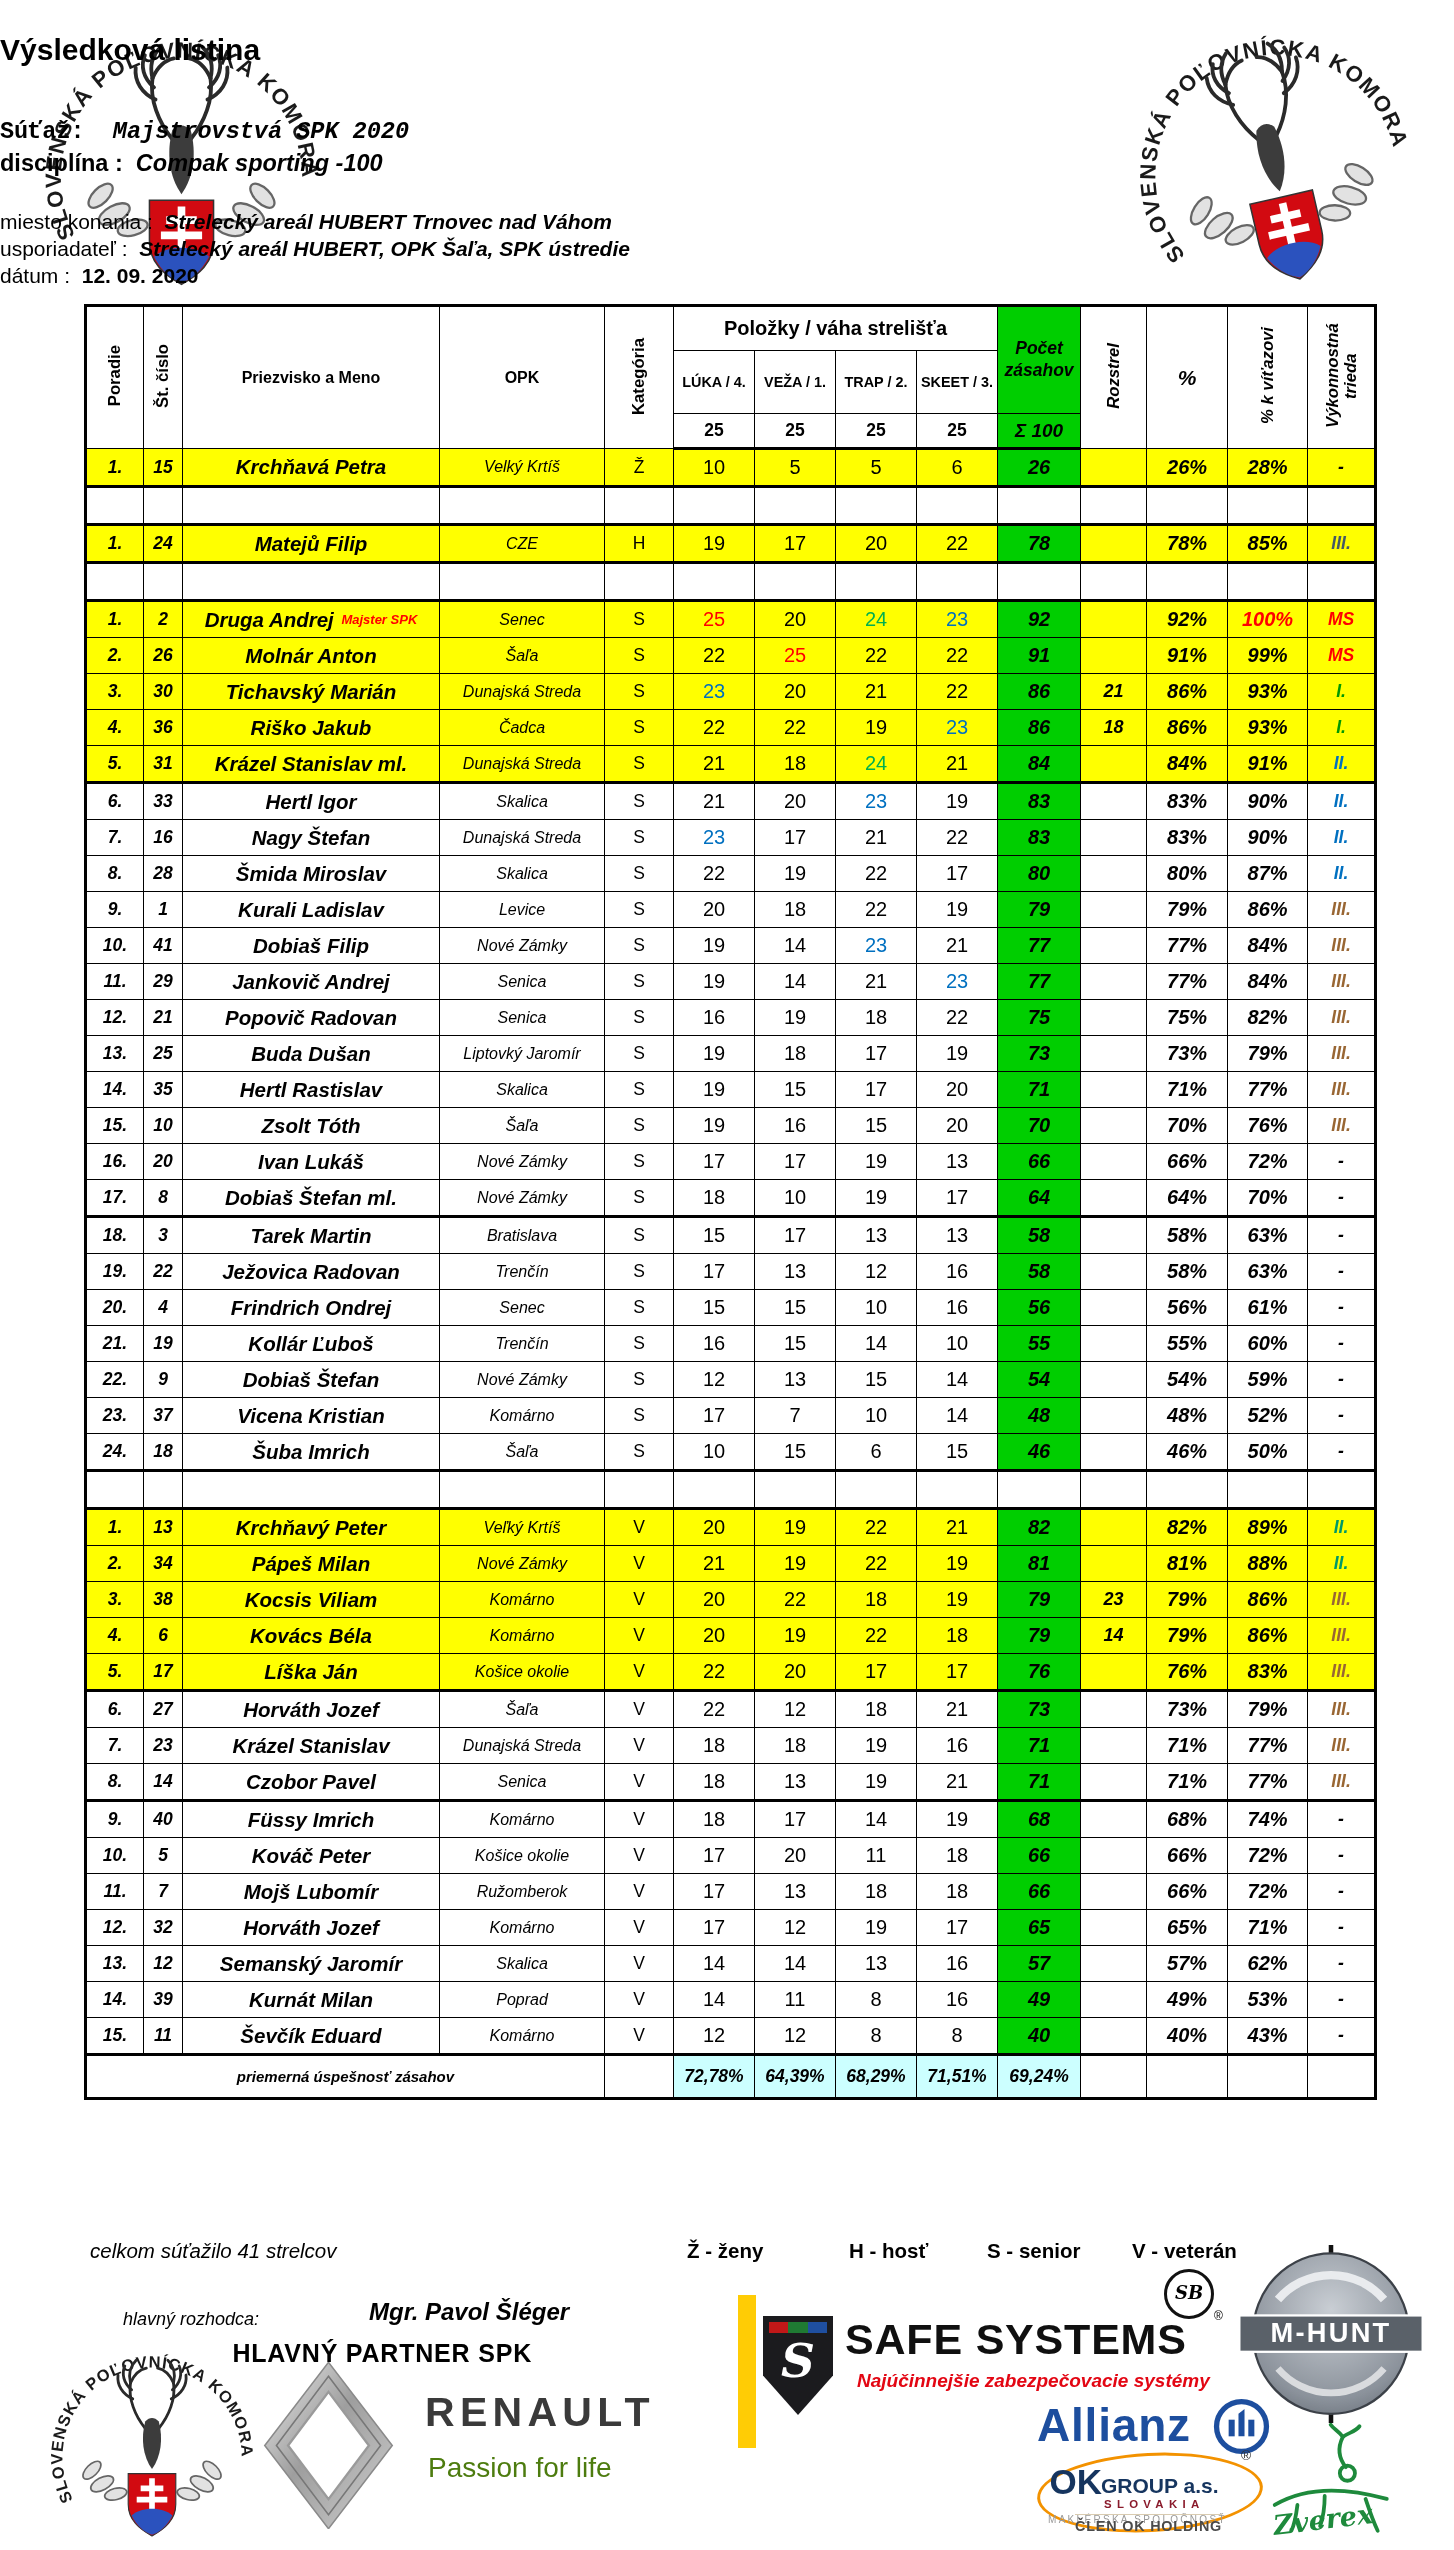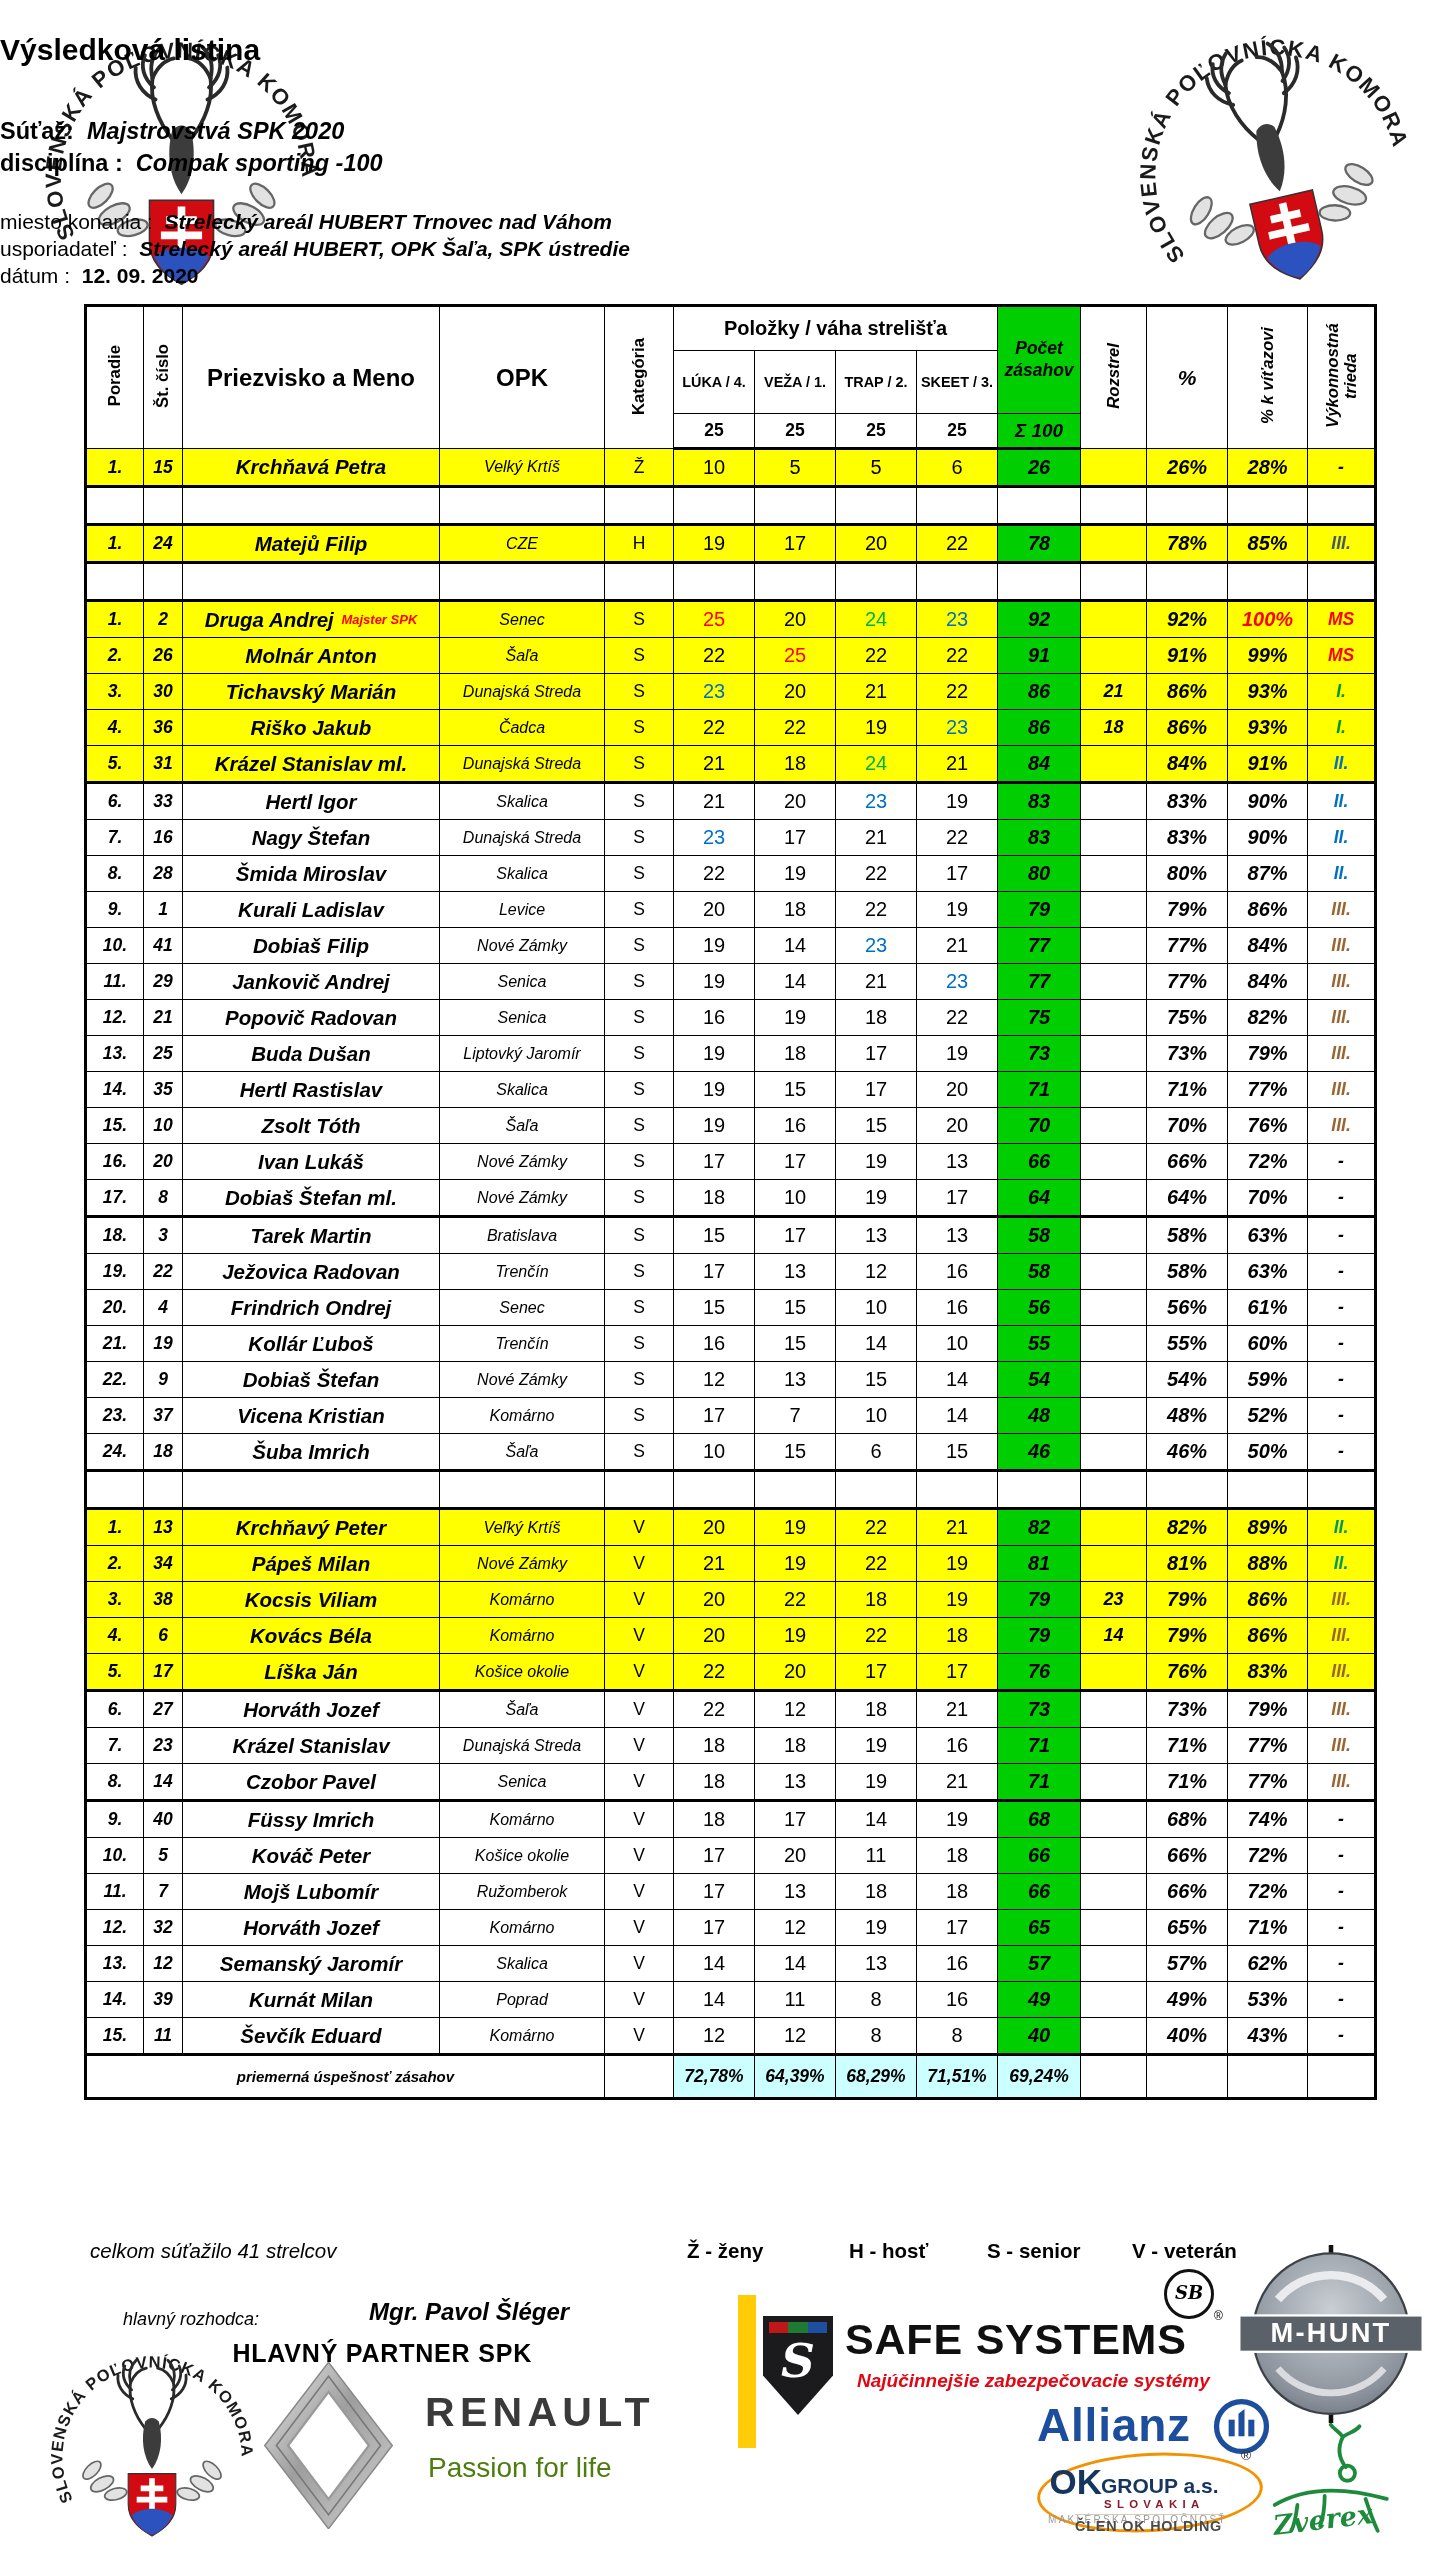--- a/index.html
+++ b/index.html
@@ -8,36 +8,36 @@
   
   .emblem{position:absolute;}
   .emblem.tl{left:44px;top:7.6px;width:275px;height:290px;}
   .emblem.tr{left:1133px;top:6px;width:275px;height:290px;transform:rotate(-13deg);}
   .emblem.bl{left:50px;top:2330px;width:204px;height:217px;}
   .t-title{position:absolute;left:0;width:100%;top:33px;font-size:30px;font-weight:bold;}
   .t-line{position:absolute;left:0;width:100%;}
   .lbl-b{font-weight:bold;}
   .val-bi{font-weight:bold;font-style:italic;}
   .val-b{font-weight:bold;}
-  .t-contest{top:118px;font-size:23.5px;}
+  .t-contest{top:118px;font-size:23.5px;font-family:Liberation Mono, monospace;}
   .t-disc{top:150px;font-size:23.5px;}
   .t-venue{top:210px;font-size:21px;}
   .t-org{top:237px;font-size:21px;}
   .t-date{top:264px;font-size:21px;}
 
   
   table.res{position:absolute;left:84px;top:304px;width:1290px;border-collapse:collapse;table-layout:fixed;border:3px solid #000;}
   table.res th,table.res td{border:1.5px solid #000;padding:0;text-align:center;vertical-align:middle;overflow:hidden;}
   tr.h1 th{height:43px;}
   tr.h2 th{height:62px;}
   tr.h3 th{height:33px;border-bottom:3px solid #000;}
   th .v{writing-mode:vertical-rl;transform:rotate(180deg);display:inline-block;white-space:nowrap;font-weight:bold;font-size:16.7px;line-height:1.05;}
   th .v.wrap{white-space:normal;max-height:134px;}
   th .v.it{font-style:italic;}
-  .hname{font-size:24px;font-weight:bold;margin-left:48px;}
+  .hname{font-size:16px;font-weight:bold;margin-left:48px;}
   .htitle{font-size:20px;font-weight:bold;}
   .station{font-size:14.4px;font-weight:bold;}
   .hits{font-size:17.5px;font-weight:bold;font-style:italic;line-height:1.25;}
   .sum100{font-size:19px;font-weight:bold;font-style:italic;}
   .max25{font-size:17.5px;font-weight:bold;}
   .hpct{font-size:21px;font-weight:bold;font-style:italic;}
   .g{background:#00CE00;}
   .cyan{background:#CCFFFF;}
   tbody td{height:35px;font-size:20px;}
   tr.hl td{background:#FFFF00;}

